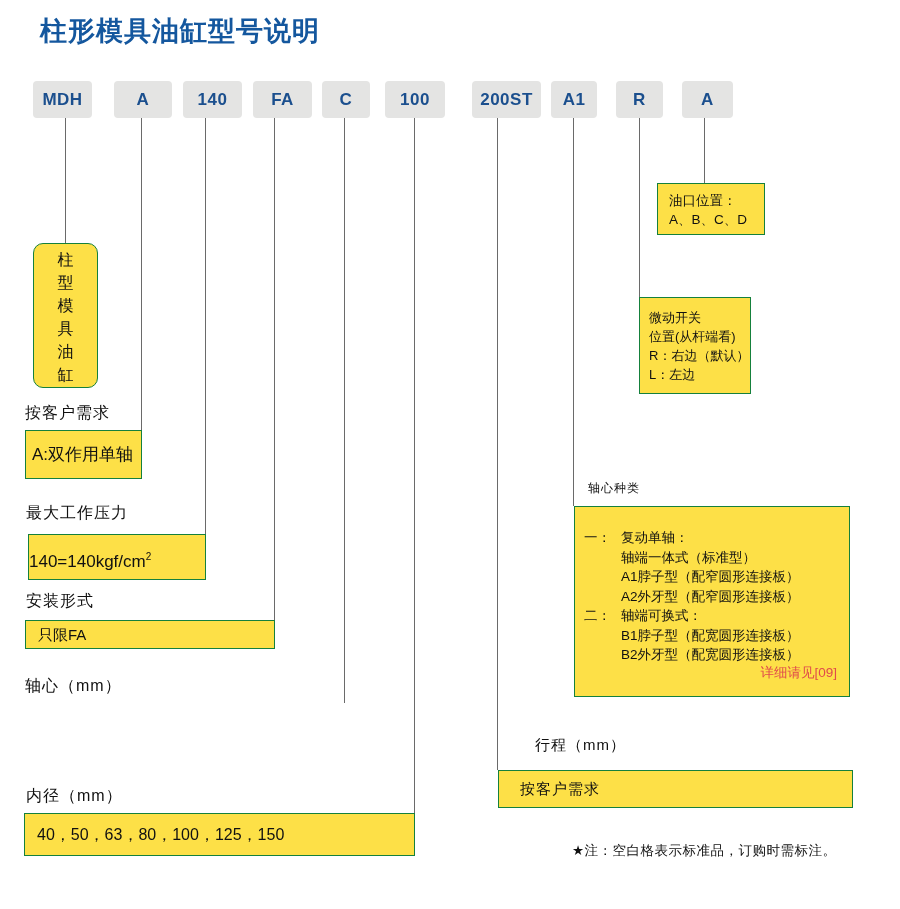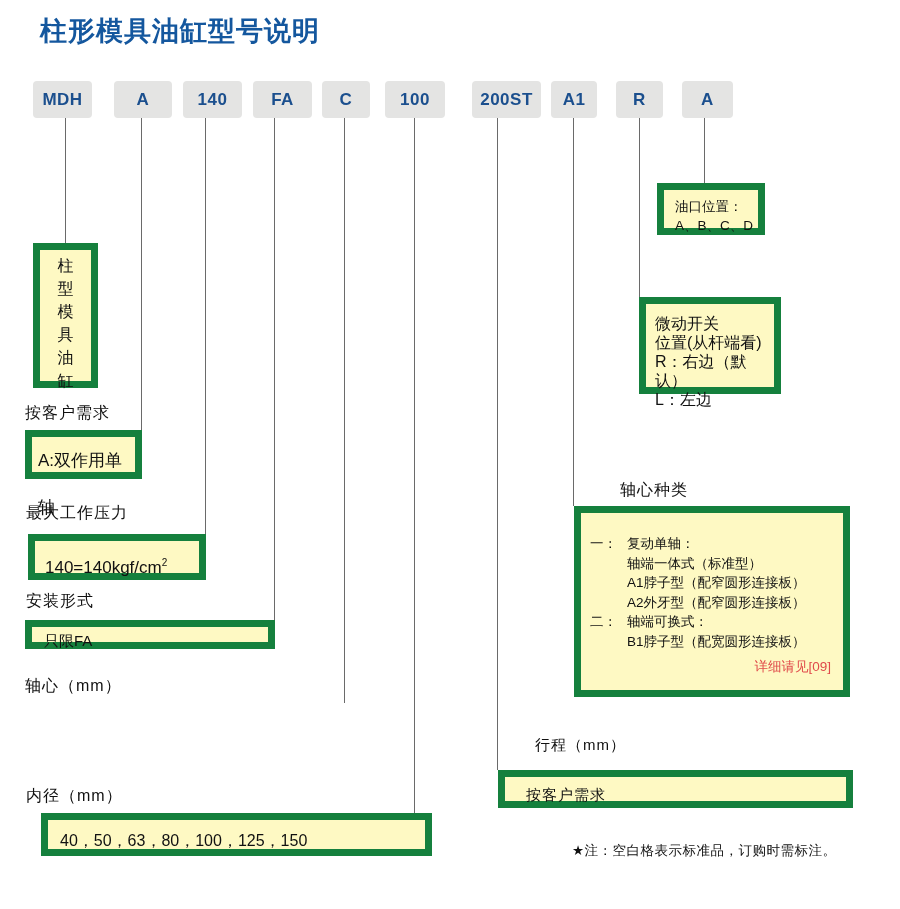--- a/index.html
+++ b/index.html
@@ -4,21 +4,21 @@
 <style>
   html,body{margin:0;padding:0;background:#ffffff;}
   .page{position:relative;width:900px;height:909px;background:#ffffff;overflow:hidden;
         font-family:"Liberation Sans","DejaVu Sans",sans-serif;color:#111;}
   .title{position:absolute;left:40px;top:13px;font-size:27px;font-weight:bold;
          color:#14579e;letter-spacing:1px;}
   .seg{position:absolute;top:81px;height:37px;background:#e4e4e3;border-radius:4px;
        display:flex;align-items:center;justify-content:center;
        color:#1b4f8e;font-weight:bold;font-size:17px;letter-spacing:.5px;}
   .vline{position:absolute;width:1px;background:#6a6a6a;}
-  .wbox{position:absolute;background:#fef9c3;border:7px solid #15803d;box-sizing:border-box;}
+  .wbox{position:absolute;background:#fde047;border:1px solid #15803d;box-sizing:border-box;}
   .lbl{position:absolute;font-size:16px;color:#111;letter-spacing:1px;}
   .vbox-text{width:18px;margin:4px auto 0 auto;font-size:16px;line-height:23px;
              word-break:break-all;text-align:center;letter-spacing:0;}
   .boxtext{display:block;}
   .sup{font-size:10px;vertical-align:super;}
   .stype-row{white-space:nowrap;}
   .stype-prefix{display:inline-block;width:37px;}
   .red-note{position:absolute;right:12px;bottom:14px;color:#e04b4b;font-size:13.5px;}
   .footnote{position:absolute;left:572px;top:842px;font-size:13.5px;color:#111;letter-spacing:.5px;}
 </style>
@@ -44,63 +44,64 @@
   <div class="vline" style="left:141px;top:118px;height:312px;"></div>
   <div class="vline" style="left:205px;top:118px;height:416px;"></div>
   <div class="vline" style="left:274px;top:118px;height:502px;"></div>
   <div class="vline" style="left:344px;top:118px;height:585px;"></div>
   <div class="vline" style="left:414px;top:118px;height:696px;"></div>
   <div class="vline" style="left:497px;top:118px;height:652px;"></div>
   <div class="vline" style="left:573px;top:118px;height:388px;"></div>
   <div class="vline" style="left:639px;top:118px;height:179px;"></div>
   <div class="vline" style="left:704px;top:118px;height:65px;"></div>
 
-  <div class="wbox" style="left:33px;top:243px;width:65px;height:145px;">
+  <div class="wbox" style="left:33px;top:243px;width:65px;height:145px;border-radius:10px;">
     <div class="vbox-text">柱型模具油缸</div>
   </div>
 
   <div class="lbl" style="left:25px;top:403px;">按客户需求</div>
   <div class="wbox" style="left:25px;top:430px;width:117px;height:49px;font-size:17px;line-height:47px;padding-left:6px;">
     <span>A:双作用单轴</span>
   </div>
 
   <div class="lbl" style="left:26px;top:503px;">最大工作压力</div>
-  <div class="wbox" style="left:28px;top:534px;width:178px;height:46px;font-size:17px;line-height:44px;padding-left:10px;">
+  <div class="wbox" style="left:28px;top:534px;width:178px;height:46px;font-size:17px;line-height:44px;">
     <span>140=140kgf/cm</span><span class="sup">2</span>
   </div>
 
   <div class="lbl" style="left:26px;top:591px;">安装形式</div>
   <div class="wbox" style="left:25px;top:620px;width:250px;height:29px;font-size:15px;line-height:27px;padding-left:12px;">
     <span>只限FA</span>
   </div>
 
   <div class="lbl" style="left:25px;top:676px;">轴心（mm）</div>
 
   <div class="lbl" style="left:26px;top:786px;">内径（mm）</div>
-  <div class="wbox" style="left:24px;top:813px;width:391px;height:43px;font-size:16px;line-height:41px;padding-left:12px;margin-left:17px;">
+  <div class="wbox" style="left:24px;top:813px;width:391px;height:43px;font-size:16px;line-height:41px;padding-left:12px;">
     <span>40，50，63，80，100，125，150</span>
   </div>
 
   <div class="lbl" style="left:535px;top:736px;font-size:15px;">行程（mm）</div>
   <div class="wbox" style="left:498px;top:770px;width:355px;height:38px;font-size:15px;line-height:36px;padding-left:21px;letter-spacing:1px;">
     <span>按客户需求</span>
   </div>
 
-  <div class="lbl" style="left:588px;top:480px;font-size:16px;margin-left:32px;">轴心种类</div>
+  <div class="lbl" style="left:588px;top:480px;font-size:12px;">轴心种类</div>
   <div class="wbox" style="left:574px;top:506px;width:276px;height:191px;font-size:13.5px;line-height:19.5px;padding:21px 10px 0 9px;">
     <div class="stype-row"><span class="stype-prefix">一：</span><span>复动单轴：</span></div>
     <div class="stype-row"><span class="stype-prefix"></span><span>轴端一体式（标准型）</span></div>
     <div class="stype-row"><span class="stype-prefix"></span><span>A1脖子型（配窄圆形连接板）</span></div>
     <div class="stype-row"><span class="stype-prefix"></span><span>A2外牙型（配窄圆形连接板）</span></div>
     <div class="stype-row"><span class="stype-prefix">二：</span><span>轴端可换式：</span></div>
     <div class="stype-row"><span class="stype-prefix"></span><span>B1脖子型（配宽圆形连接板）</span></div>
+    <div class="stype-row"><span class="stype-prefix"></span><span>B2外牙型（配宽圆形连接板）</span></div>
     <div class="red-note">详细请见[09]</div>
   </div>
 
-  <div class="wbox" style="left:639px;top:297px;width:142px;height:97px;font-size:16px;line-height:19px;padding:10px 0 0 9px;">
+  <div class="wbox" style="left:639px;top:297px;width:112px;height:97px;font-size:13px;line-height:19px;padding:10px 0 0 9px;">
     <div class="boxtext">微动开关</div>
     <div class="boxtext">位置(从杆端看)</div>
     <div class="boxtext">R：右边（默认）</div>
     <div class="boxtext">L：左边</div>
   </div>
 
   <div class="wbox" style="left:657px;top:183px;width:108px;height:52px;font-size:13.5px;line-height:19px;padding:7px 0 0 11px;">
     <div class="boxtext">油口位置：</div>
     <div class="boxtext">A、B、C、D</div>
   </div>

